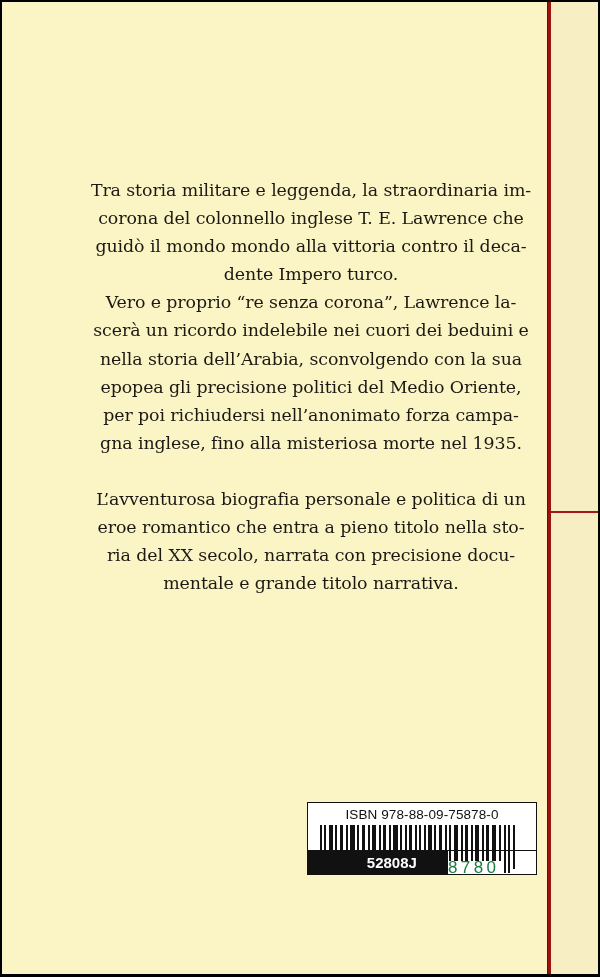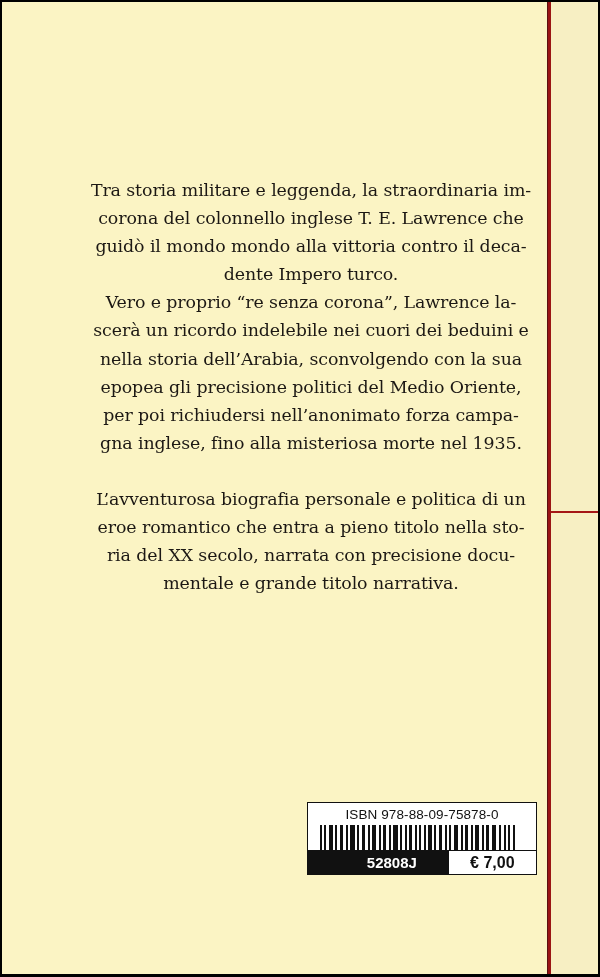--- a/index.html
+++ b/index.html
@@ -143,16 +143,15 @@
         <rect x="172" y="0" width="4" height="36"></rect>
         <rect x="179" y="0" width="2" height="36"></rect>
         <rect x="184" y="0" width="2" height="48"></rect>
         <rect x="188" y="0" width="2" height="48"></rect>
         <rect x="193" y="0" width="2" height="44"></rect>
       </g>
     </svg>
     <div class="bar-digits">9 788809 758780</div>
     <div class="bottom-row">
       <div class="code-cell">52808J</div>
-      <div class="price-cell">€ 7,00</div>
     </div>
   </div>
 </div>
 
 </body></html>

